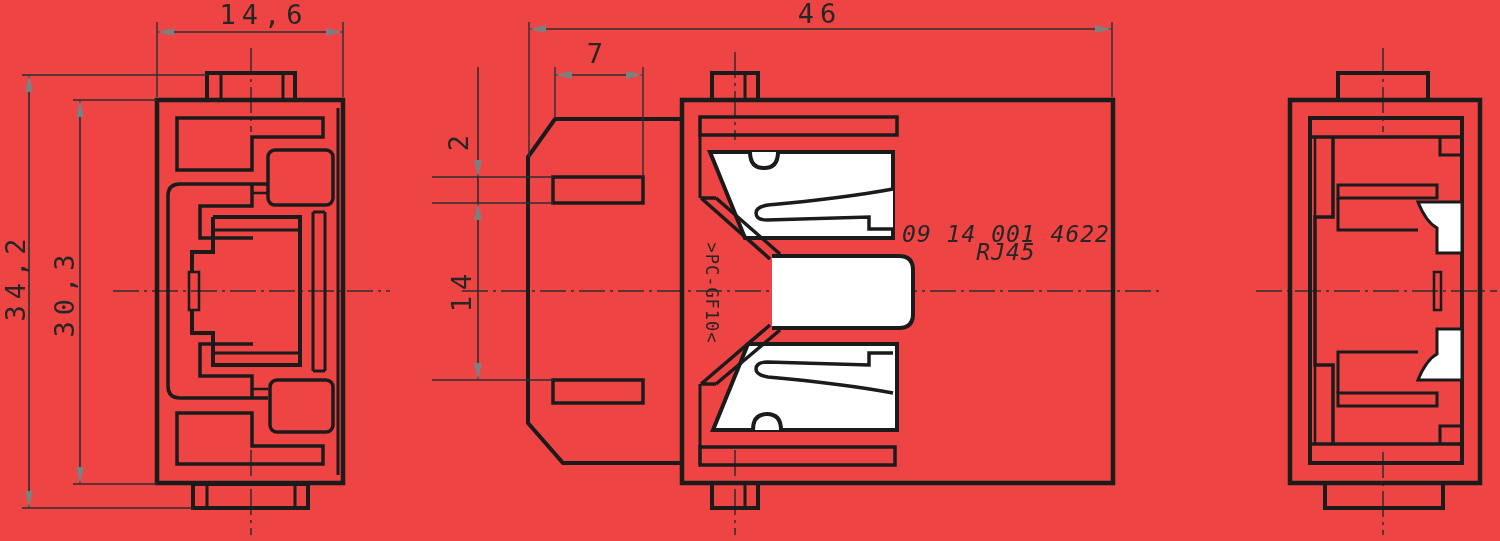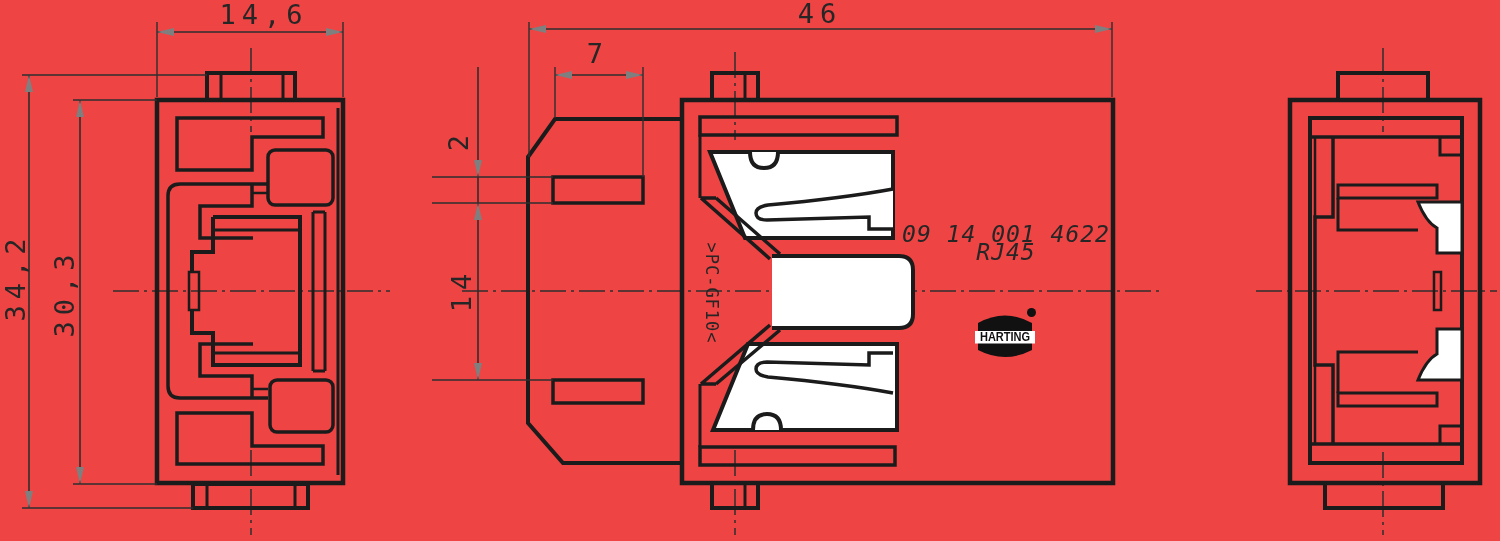--- a/index.html
+++ b/index.html
@@ -158,22 +158,14 @@
   <span class="lbl dimtxt" style="left:598px;top:53px;">7</span>
   <span class="lbl dimtxt rotccw" style="left:458px;top:140px;">2</span>
   <span class="lbl dimtxt rotccw" style="left:461px;top:290px;">14</span>
   <span class="lbl dimtxt rotccw" style="left:15px;top:277px;">34,2</span>
   <span class="lbl dimtxt rotccw" style="left:64px;top:293px;">30,3</span>
 
   <span class="lbl parttxt" style="left:1006px;top:234px;">09 14 001 4622</span>
   <span class="lbl parttxt" style="left:1006px;top:252px;">RJ45</span>
   <span class="lbl mattxt rotcw" style="left:712px;top:293px;">&gt;PC-GF10&lt;</span>
 
-  <div class="logo">
-    <svg width="62" height="60" viewBox="0 0 62 60">
-      <path d="M4,17 Q31,2 58,17 L58,44 Q31,58 4,44 Z" fill="#111111"></path>
-      <circle cx="57.5" cy="6.5" r="4.5" fill="#111111"></circle>
-      <rect x="1" y="25" width="60" height="12.5" fill="#ffffff"></rect>
-    </svg>
-    <span class="logotxt">HARTING</span>
-  </div>
 
 </div>
 
 </body></html>

